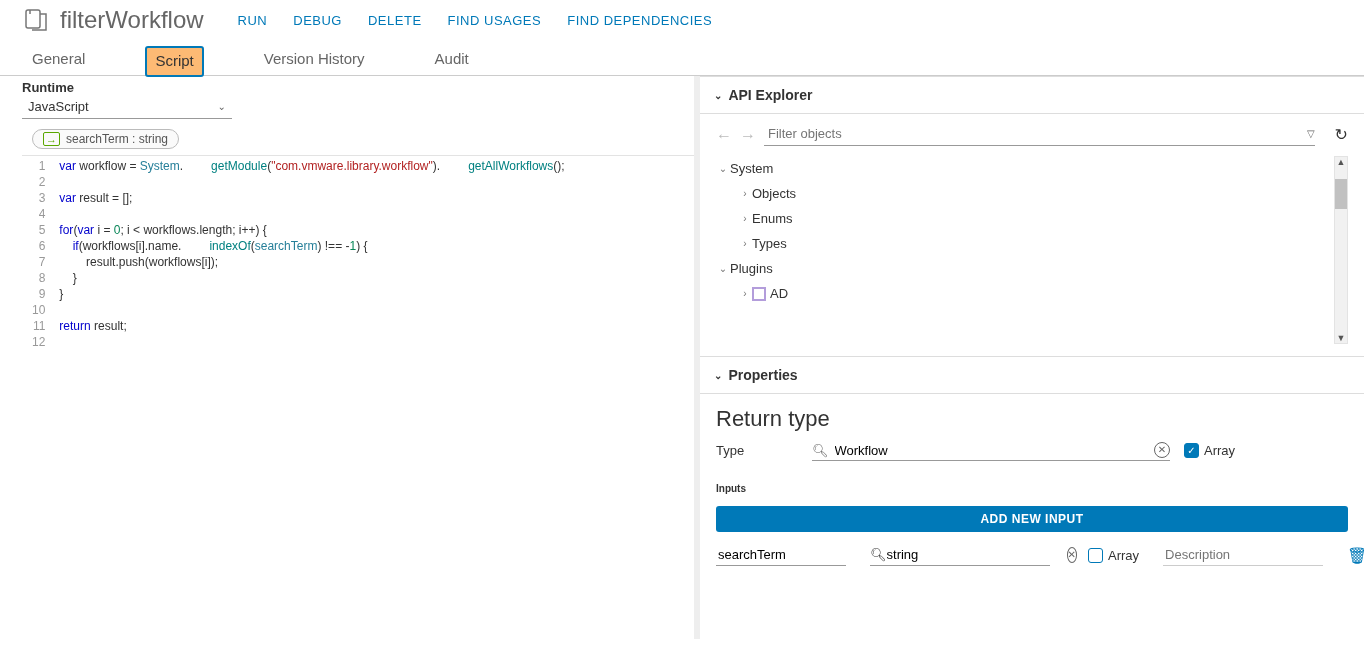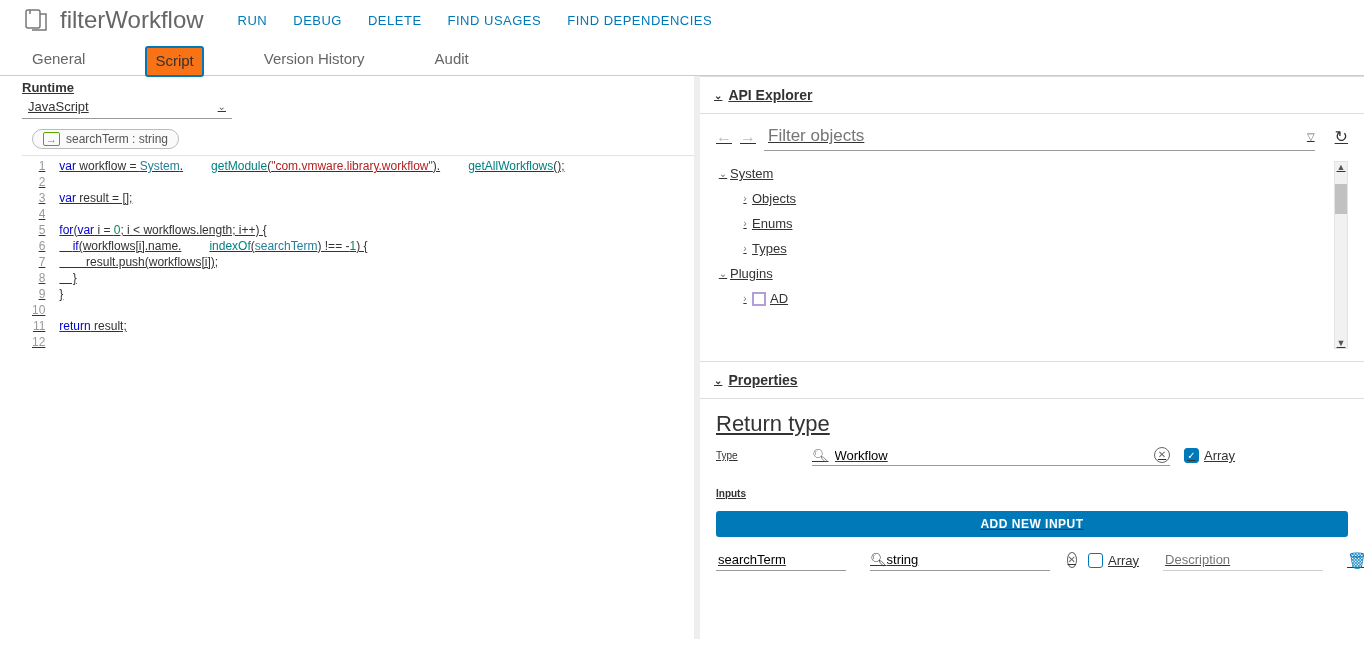--- a/index.html
+++ b/index.html
@@ -6,24 +6,24 @@
 body { background: #fff; color: #333; font-size: 13px; width: 1364px; height: 651px; overflow: hidden; }
 
 .header { display: flex; align-items: center; padding: 6px 22px 4px; }
 .header .icon-box { width: 28px; height: 28px; margin-right: 10px; }
 .title { font-size: 24px; color: #666; font-weight: 300; margin-right: 34px; }
 .actions { display: flex; gap: 26px; }
 .action { color: #0079b8; font-size: 13px; font-weight: 500; letter-spacing: .5px; cursor: pointer; }
 
 .tabs { display: flex; gap: 14px; padding: 0 22px; border-bottom: 1px solid #ccc; margin-top: 6px; }
 .tab { padding: 6px 10px 8px; color: #666; font-size: 15px; cursor: pointer; }
-.tab.active { border: 2px solid #0079b8; border-radius: 3px; color: #333; padding: 4px 8px 6px; position: relative; top: 2px; background: #f97316; }
+.tab.active { border: 2px solid #0079b8; border-radius: 3px; color: #333; padding: 4px 8px 6px; position: relative; top: 2px; background: #fdba74; }
 .tab.spacer { width: 22px; pointer-events: none; }
 
-.content { display: flex; height: calc(651px - 88px); text-decoration: underline; }
+.content { display: flex; height: calc(651px - 88px); }
 
 .left { flex: 1; padding: 4px 0 0 22px; display: flex; flex-direction: column; border-right: 6px solid #eee; position: relative; }
 .runtime-label { font-size: 13px; font-weight: 600; color: #333; }
 .runtime-select { width: 210px; padding: 4px 6px; border: none; border-bottom: 1px solid #999; font-size: 13px; color: #333; background: transparent; display: flex; justify-content: space-between; align-items: center; cursor: pointer; }
 .chev { font-size: 10px; color: #666; }
 
 .pill-row { margin: 10px 0 0 10px; }
 .pill { display: inline-flex; align-items: center; border: 1px solid #bbb; border-radius: 12px; padding: 2px 10px; font-size: 12px; color: #555; background: #fafafa; }
 .pill .in-icon { color: #5aa700; margin-right: 6px; font-size: 11px; border: 1px solid #5aa700; border-radius: 2px; padding: 0 2px; line-height: 12px; }
 
@@ -39,42 +39,42 @@
 
 .right { width: 664px; background: #fff; display: flex; flex-direction: column; overflow-y: auto; }
 
 .panel-hdr { border-bottom: 1px solid #ddd; border-top: 1px solid #ddd; padding: 10px 14px; font-weight: 600; font-size: 14px; cursor: pointer; display: flex; align-items: center; }
 .panel-hdr .tw { margin-right: 6px; font-size: 10px; }
 
 .api-body { padding: 8px 16px 12px; }
 .api-nav { display: flex; align-items: center; gap: 8px; }
 .api-nav .arrow { color: #bbb; font-size: 16px; cursor: default; }
 .api-search-row { display: flex; align-items: center; border-bottom: 1px solid #999; padding: 2px 0; width: 590px; }
-.api-search { border: none; outline: none; flex: 1; font-size: 17px; color: #14532d; padding: 2px 4px; }
+.api-search { border: none; outline: none; flex: 1; font-size: 13px; color: #14532d; padding: 2px 4px; }
 .tri-down { color: #666; font-size: 10px; margin-left: 4px; cursor: pointer; }
 .refresh { margin-left: 12px; font-size: 16px; cursor: pointer; color: #333; }
 
 .tree-wrap { display: flex; margin-top: 10px; }
 .tree { width: 236px; font-size: 13px; }
 .tree-row { display: flex; align-items: center; padding: 5px 0; cursor: pointer; }
 .tree-row .caret { width: 14px; color: #777; font-size: 10px; text-align: center; }
 .tree-row.child { padding-left: 22px; }
 .tree-row.child .caret { width: 14px; }
 .tree-row .label { color: #333; }
 .ad-icon { width: 14px; height: 14px; background: #b39ddb; display: inline-block; margin-right: 4px; position: relative; }
 .ad-icon::after { content: ""; position: absolute; inset: 2px; background: #fff; }
 .scroll { width: 14px; background: #f1f1f1; margin-left: auto; display: flex; flex-direction: column; justify-content: space-between; align-items: center; height: 188px; border: 1px solid #e3e3e3; }
 .scroll .bar { width: 12px; height: 30px; background: #c1c1c1; margin-top: 12px; }
 .scroll .arr { font-size: 9px; color: #555; cursor: pointer; }
 
 .section-title { font-size: 22px; color: #333; font-weight: 400; padding: 12px 16px 4px; }
 .sub { font-size: 10px; font-weight: 600; padding: 18px 16px 4px; }
 
 .type-row { display: flex; align-items: center; padding: 4px 16px; gap: 0; }
-.type-label { width: 96px; font-size: 10px; color: #333; }
+.type-label { width: 96px; font-size: 13px; color: #333; }
 .type-input-wrap { display: flex; align-items: center; border-bottom: 1px solid #999; width: 358px; padding: 2px 0; }
 .type-input-wrap .mag { color: #666; margin-right: 6px; font-size: 13px; }
 .type-input { border: none; outline: none; flex: 1; font-size: 13px; }
 .clear-x { color: #666; cursor: pointer; width: 16px; height: 16px; border: 1.5px solid #666; border-radius: 50%; display: inline-flex; align-items: center; justify-content: center; font-size: 10px; line-height: 1; margin-left: 4px; }
 .chk-wrap { display: flex; align-items: center; margin-left: 14px; gap: 5px; font-size: 13px; }
 .chk { width: 15px; height: 15px; border-radius: 3px; border: 1px solid #0079b8; display: inline-flex; align-items: center; justify-content: center; color: #fff; font-size: 10px; }
 .chk.checked { background: #0079b8; }
 
 .add-btn { background: #0079b8; color: #fff; border: none; border-radius: 3px; padding: 6px 12px; font-size: 12px; font-weight: 600; letter-spacing: .5px; margin: 8px 16px; cursor: pointer; }
 

